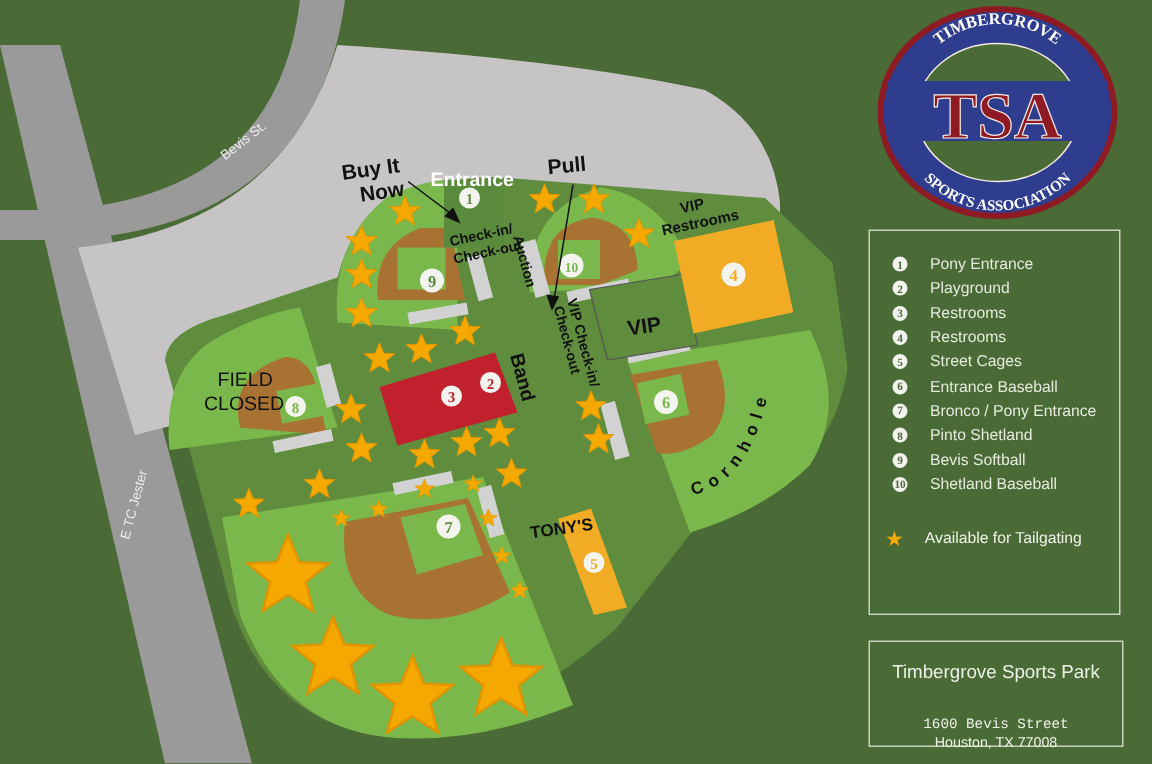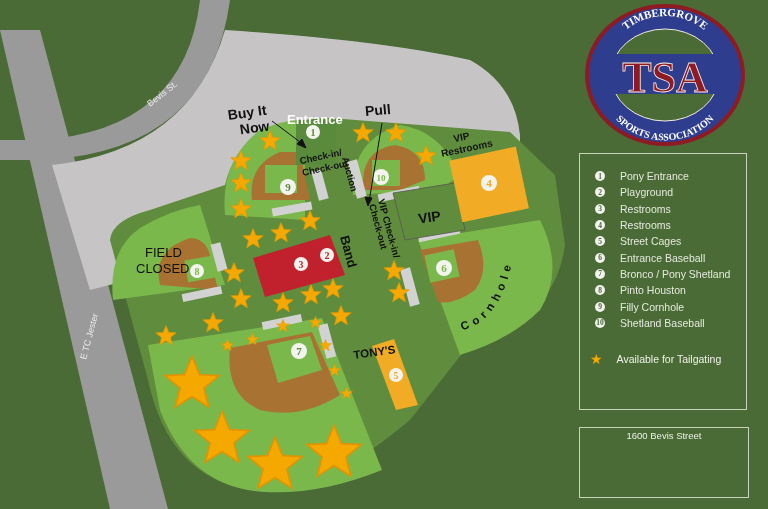--- a/index.html
+++ b/index.html
@@ -17,21 +17,21 @@
       margin-right: 15px; font-family: "Liberation Serif", serif;
     }
     .legend-tailgate { position: absolute; left: 10px; top: 198px; display: flex; align-items: center; color: #f0f2ea; font-size: 10.5px; }
     .legend-tailgate .star { color: #f5a800; font-size: 14px; margin-right: 14px; line-height: 1; }
     .address {
       position: absolute; left: 579px; top: 427px; width: 170px; height: 71px;
       border: 1.5px solid #c9d4bd; box-sizing: border-box; text-align: center; color: #eef1e8;
     }
     .address .name { font-size: 12.5px; margin-top: 13px; }
     .address .line { font-size: 9.5px; line-height: 13px; }
-    .address .line1 { margin-top: 1px; }
+    .address .line1 { margin-top: 21px; font-family: Liberation Mono, monospace; }
   </style>
 </head>
 <body>
 
 <svg id="map" viewBox="0 0 768 509" xmlns="http://www.w3.org/2000/svg">
   <defs>
     <symbol id="star" viewBox="-10 -10 20 20">
       <polygon points="0,-9.5 2.6,-3.2 9.3,-2.9 4.1,1.4 5.8,8 0,4.3 -5.8,8 -4.1,1.4 -9.3,-2.9 -2.6,-3.2" fill="#f5a800" stroke="#e09500" stroke-width="0.6"></polygon>
     </symbol>
     <path id="arcTop" d="M 603 78 A 62 62 0 0 1 727 78"></path>
@@ -265,36 +265,38 @@
     <li class="legend-item">
         <span class="legend-num">5</span>
         <span>Street Cages</span>
       </li>
     <li class="legend-item">
         <span class="legend-num">6</span>
         <span>Entrance Baseball</span>
       </li>
     <li class="legend-item">
         <span class="legend-num">7</span>
-        <span>Bronco / Pony Shetland</span>
+        <span>Bronco / Pony Entrance</span>
       </li>
     <li class="legend-item">
         <span class="legend-num">8</span>
-        <span>Pinto Houston</span>
+        <span>Pinto Shetland</span>
       </li>
     <li class="legend-item">
         <span class="legend-num">9</span>
-        <span>Filly Cornhole</span>
+        <span>Bevis Softball</span>
       </li>
     <li class="legend-item">
         <span class="legend-num">10</span>
         <span>Shetland Baseball</span>
       </li>
   </ul>
   <div class="legend-tailgate">
     <span class="star">★</span>
     <span>Available for Tailgating</span>
   </div>
 </div>
 
 <div class="address">
+  <div class="name">Timbergrove Sports Park</div>
   <div class="line line1">1600 Bevis Street</div>
+  <div class="line">Houston, TX 77008</div>
 </div>
 
 </body></html>

